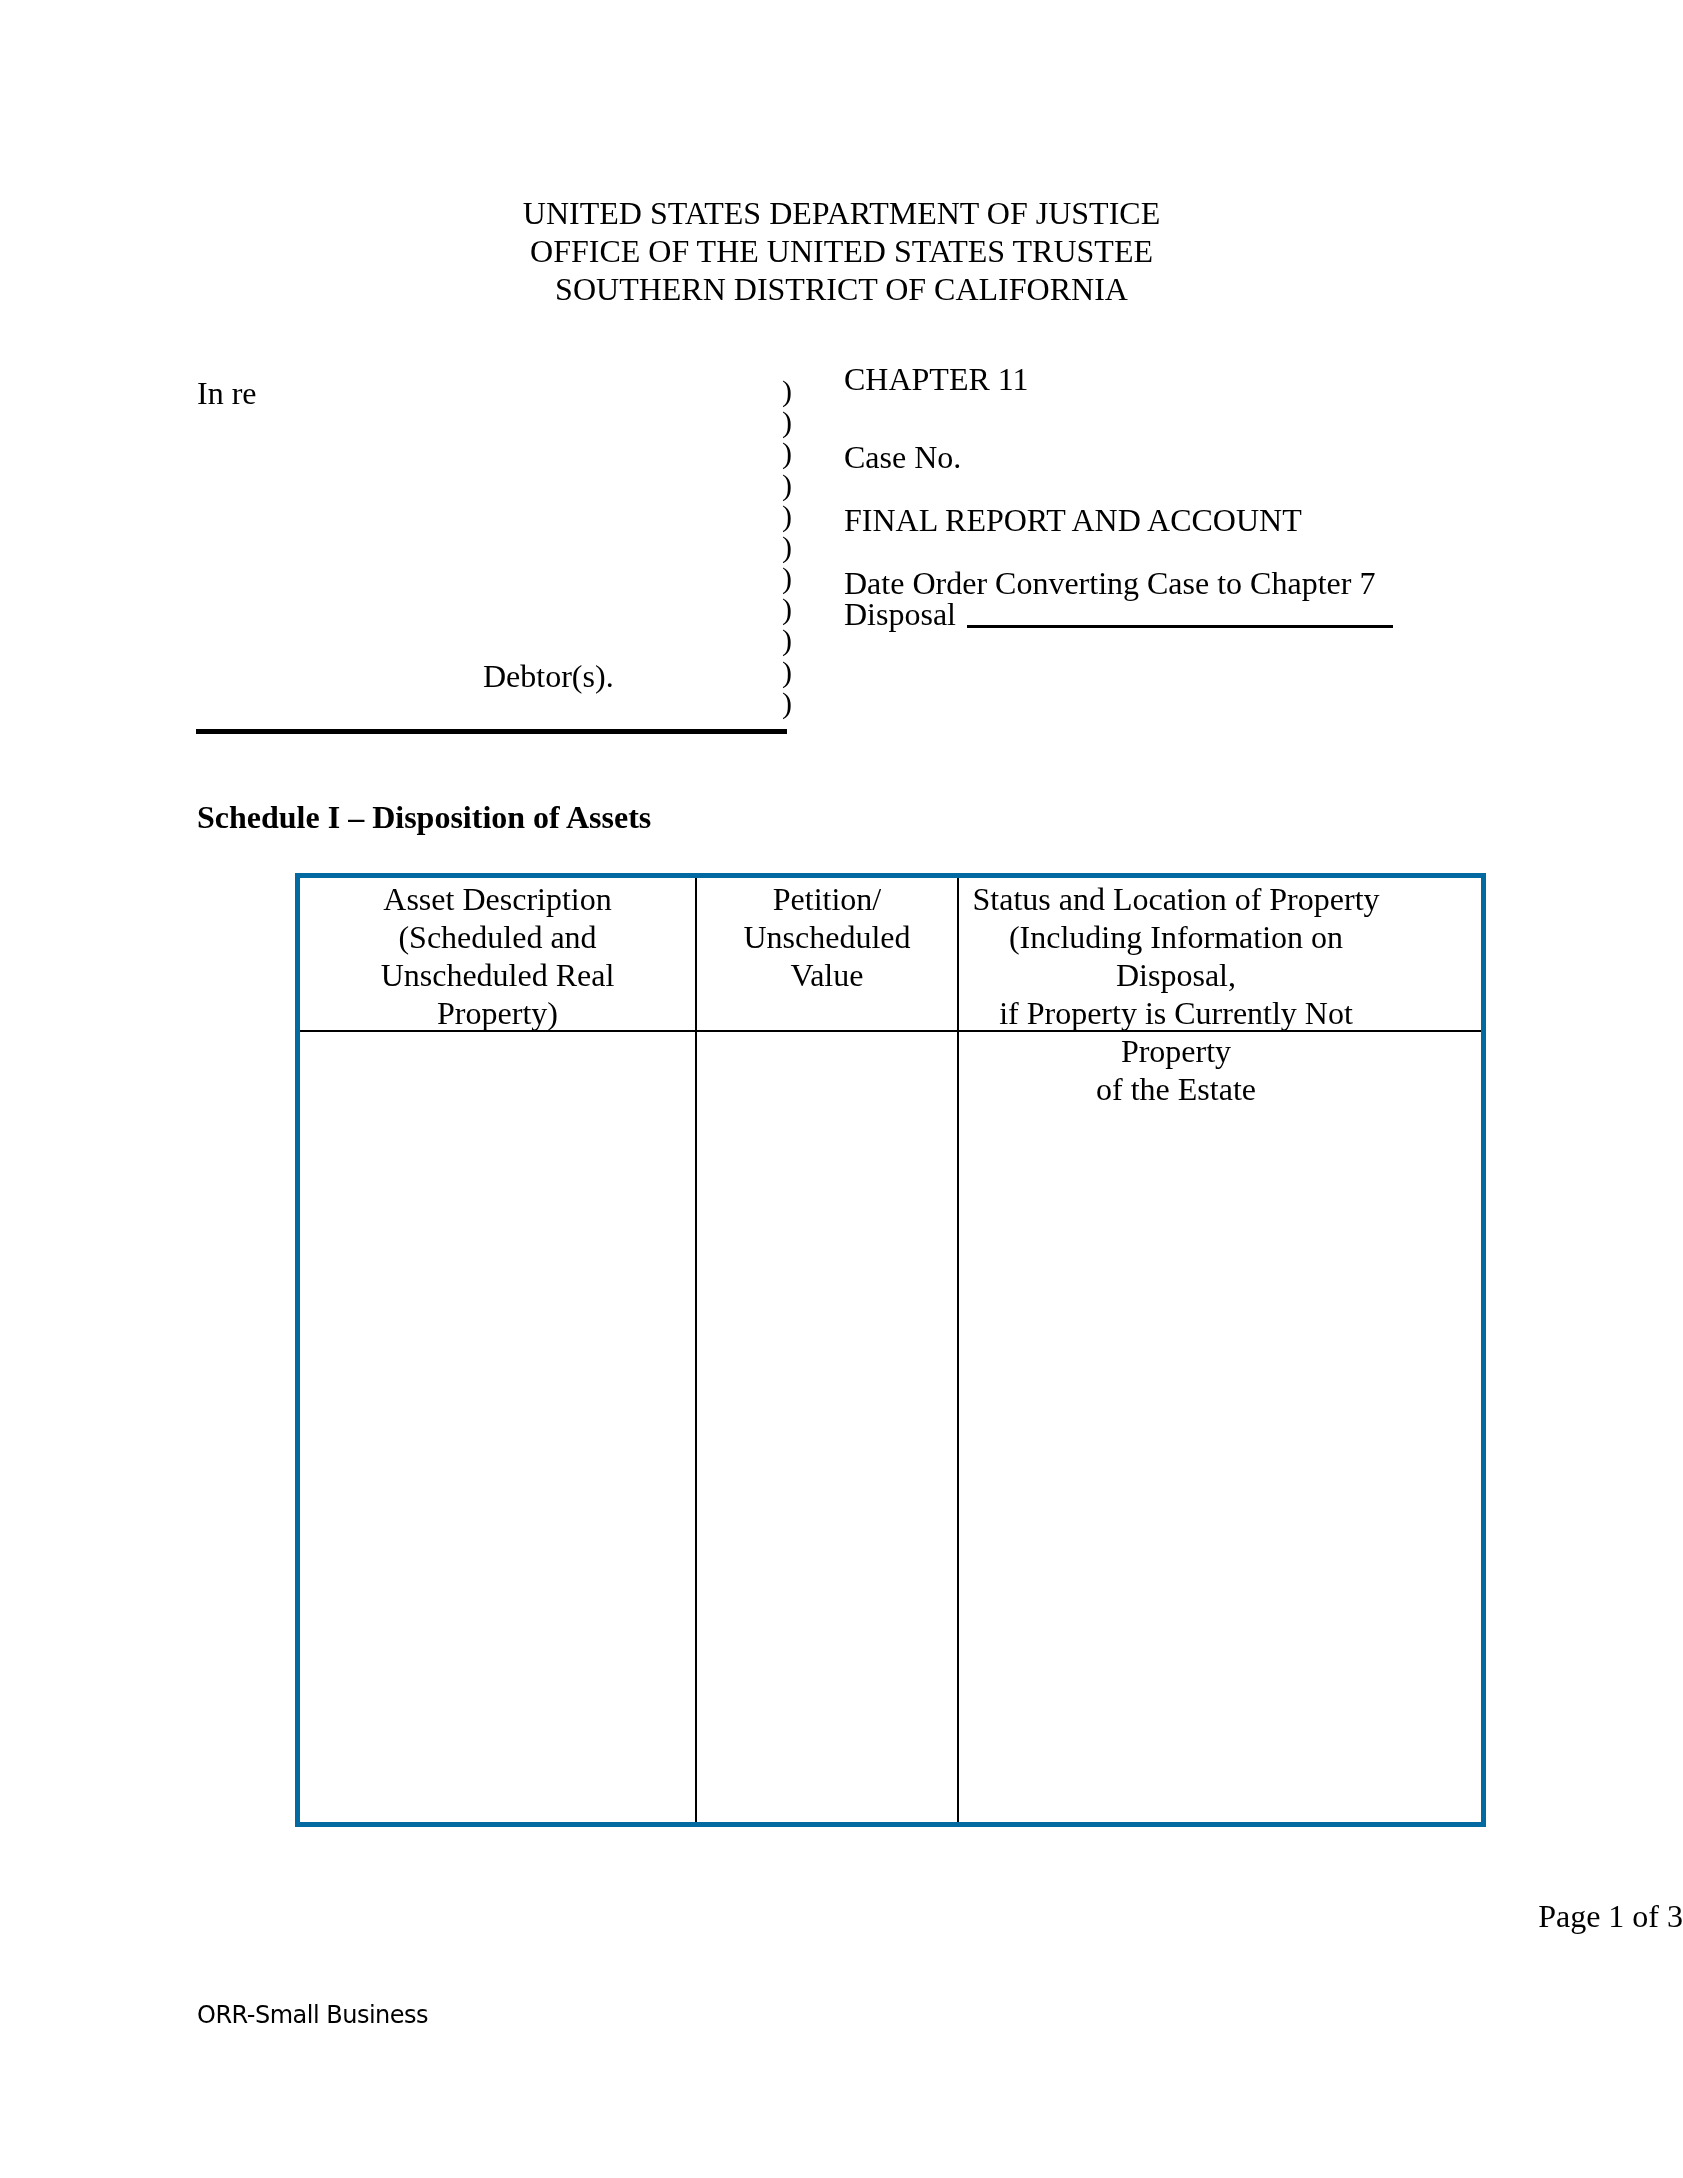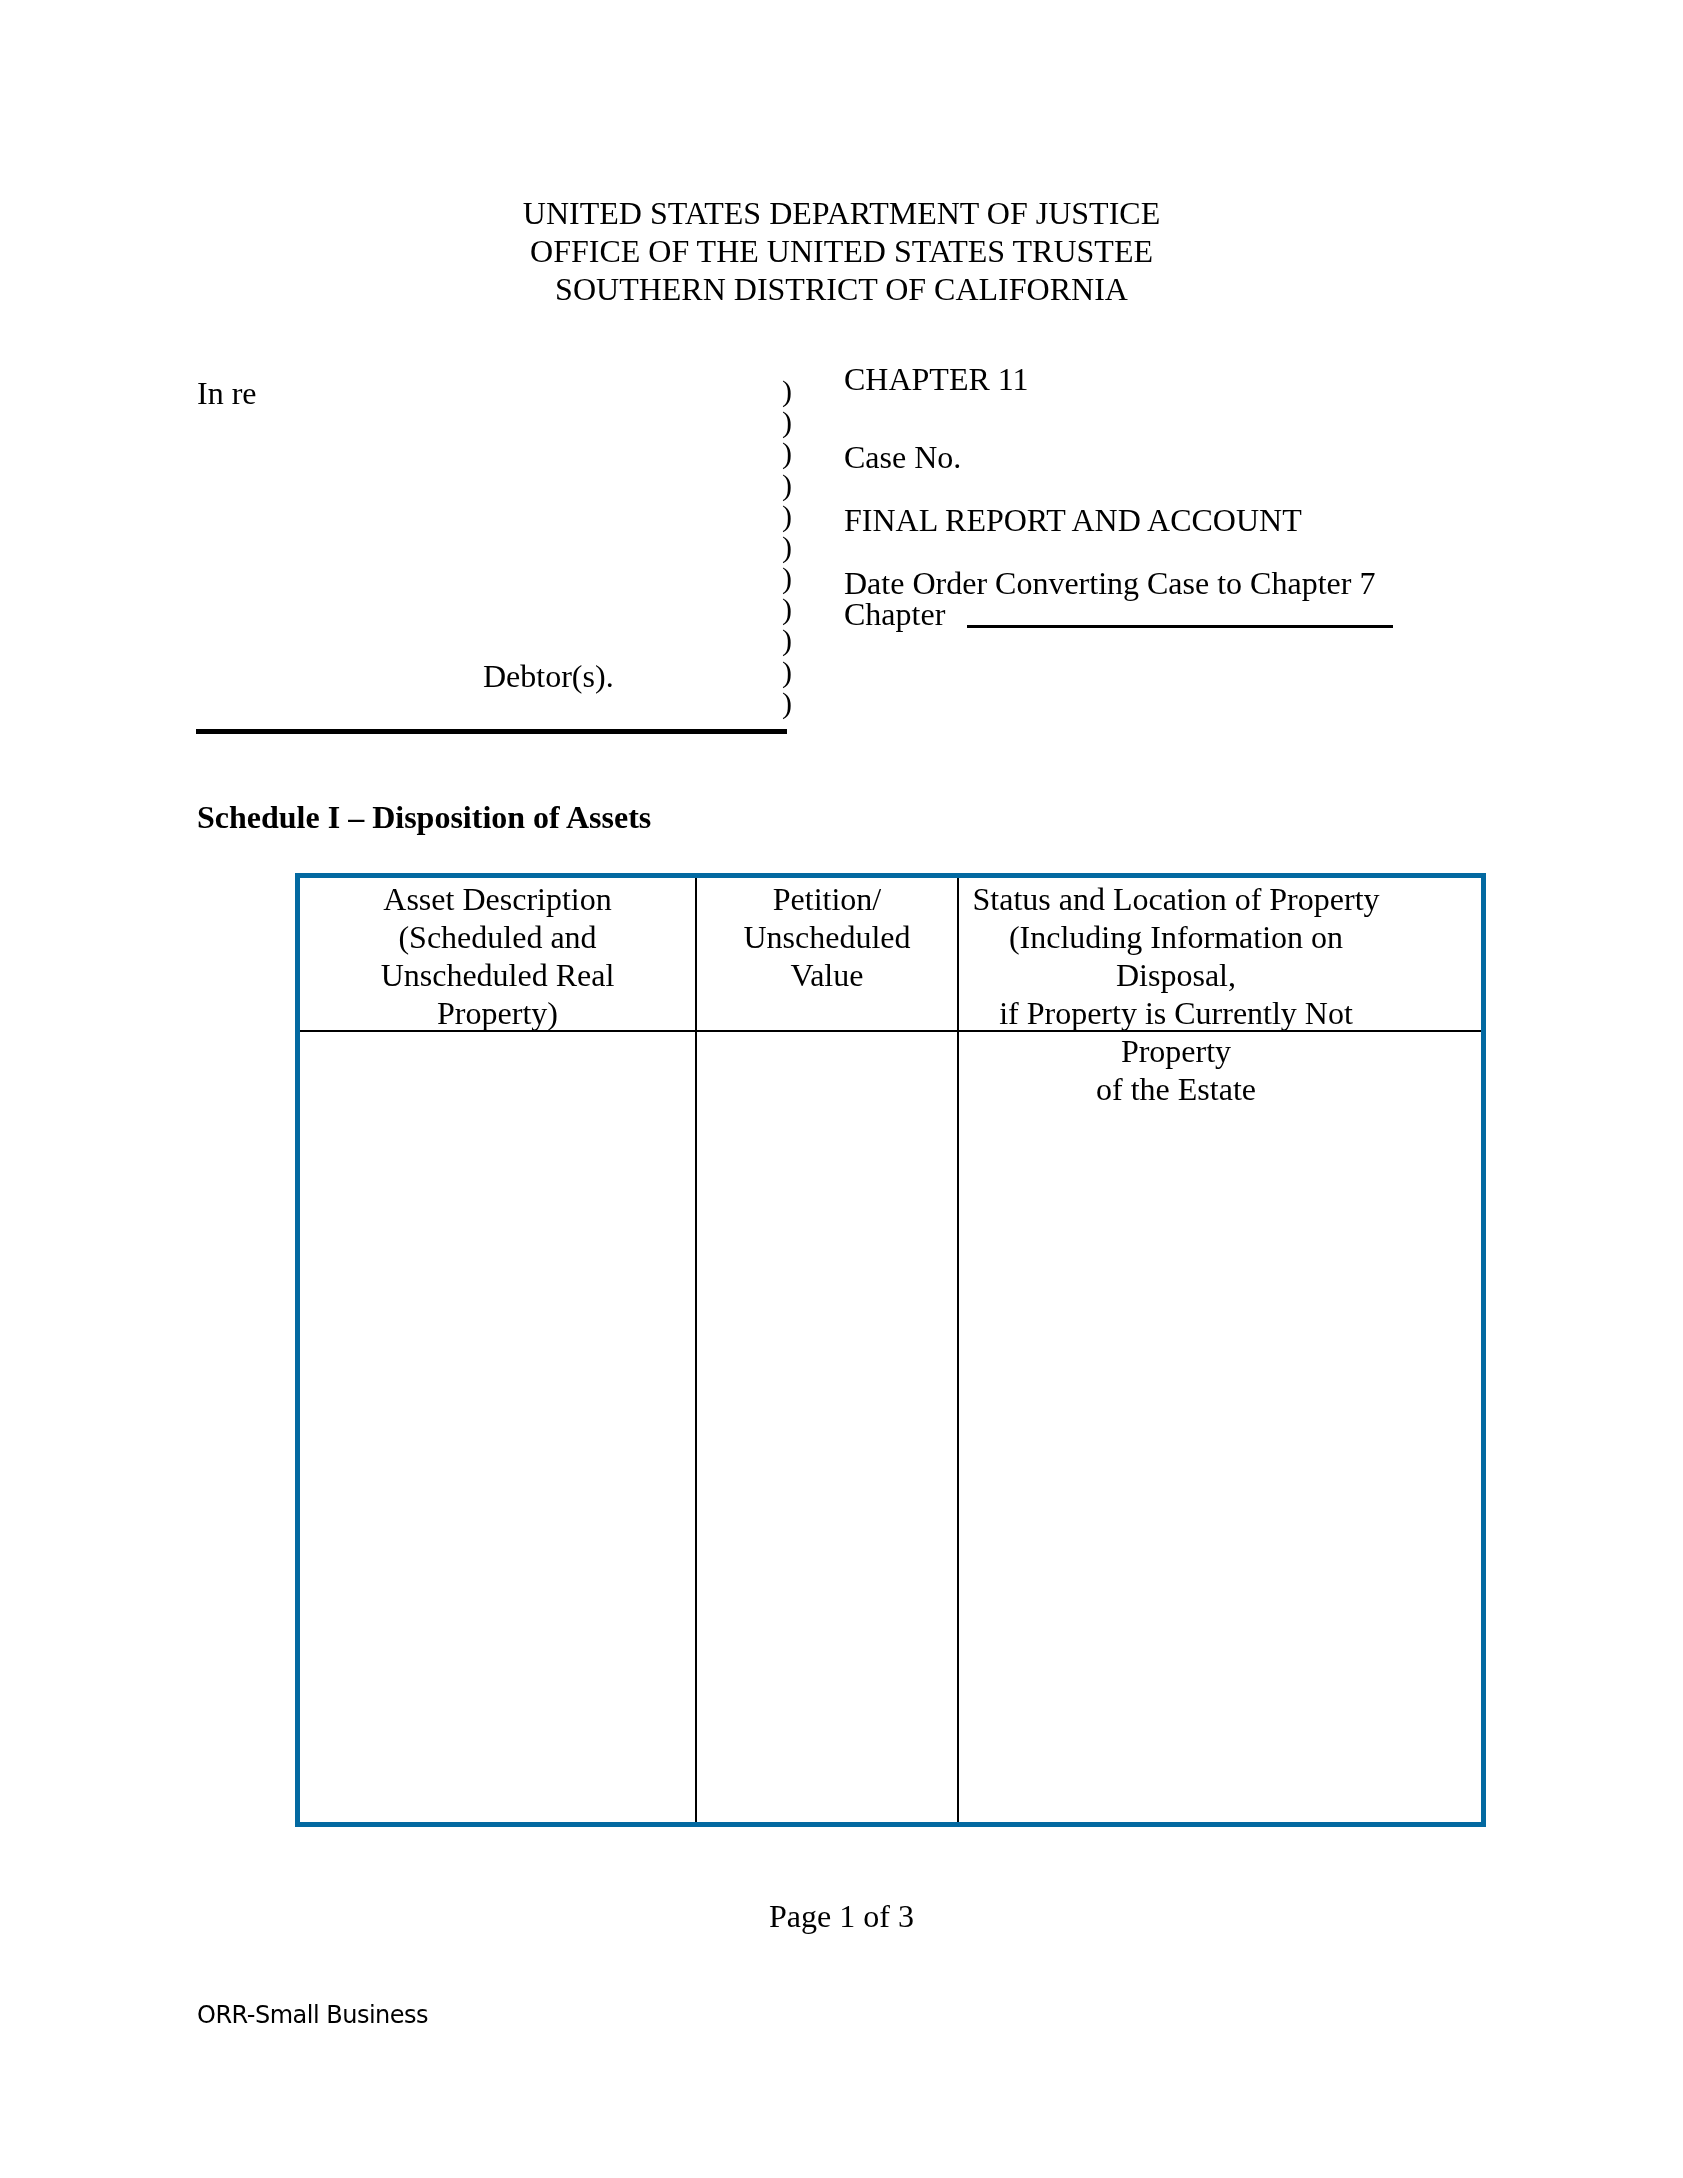--- a/index.html
+++ b/index.html
@@ -56,21 +56,21 @@
     .th span { display: block; }
     .th1 { left: 0; width: 395px; }
     .th2 { left: 397px; width: 260px; }
     .th3 { left: 659px; width: 434px; }
     .body-cell { position: absolute; top: 154px; bottom: 0; }
     .bc1 { left: 0; width: 395px; }
     .bc2 { left: 397px; width: 260px; }
     .bc3 { left: 659px; width: 526px; }
 
     .page-number {
-      position: absolute; left: 0; width: 1683px; top: 1897px; text-align: center;
+      position: absolute; left: 0; width: 1683px; top: 1897px; text-align: right;
       font-size: 32px; line-height: 38px;
     }
     .form-id {
       position: absolute; left: 197px; top: 2000px;
       font-family: "DejaVu Sans", "Liberation Sans", sans-serif; font-size: 24px; line-height: 30px;
       letter-spacing: -0.5px;
     }
   </style>
 </head>
 <body>
@@ -101,21 +101,21 @@
     <span class="paren" style="top:312px">)</span>
   </div>
 
   <div class="caption-right chapter">CHAPTER 11</div>
   <div class="caption-right caseno">
     <span>Case No.</span>
     <span></span>
   </div>
   <div class="caption-right final">FINAL REPORT AND ACCOUNT</div>
   <div class="caption-right date-order">Date Order Converting Case to Chapter 7</div>
-  <div class="caption-right entered">Chapter</div>
+  <div class="caption-right entered">Disposal</div>
   <div class="entered-line"></div>
 
   <div class="schedule-title">Schedule I – Disposition of Assets</div>
 
   <div class="asset-table">
     <div class="col-divider div1"></div>
     <div class="col-divider div2"></div>
     <div class="head-divider"></div>
 
     <div class="th th1">

